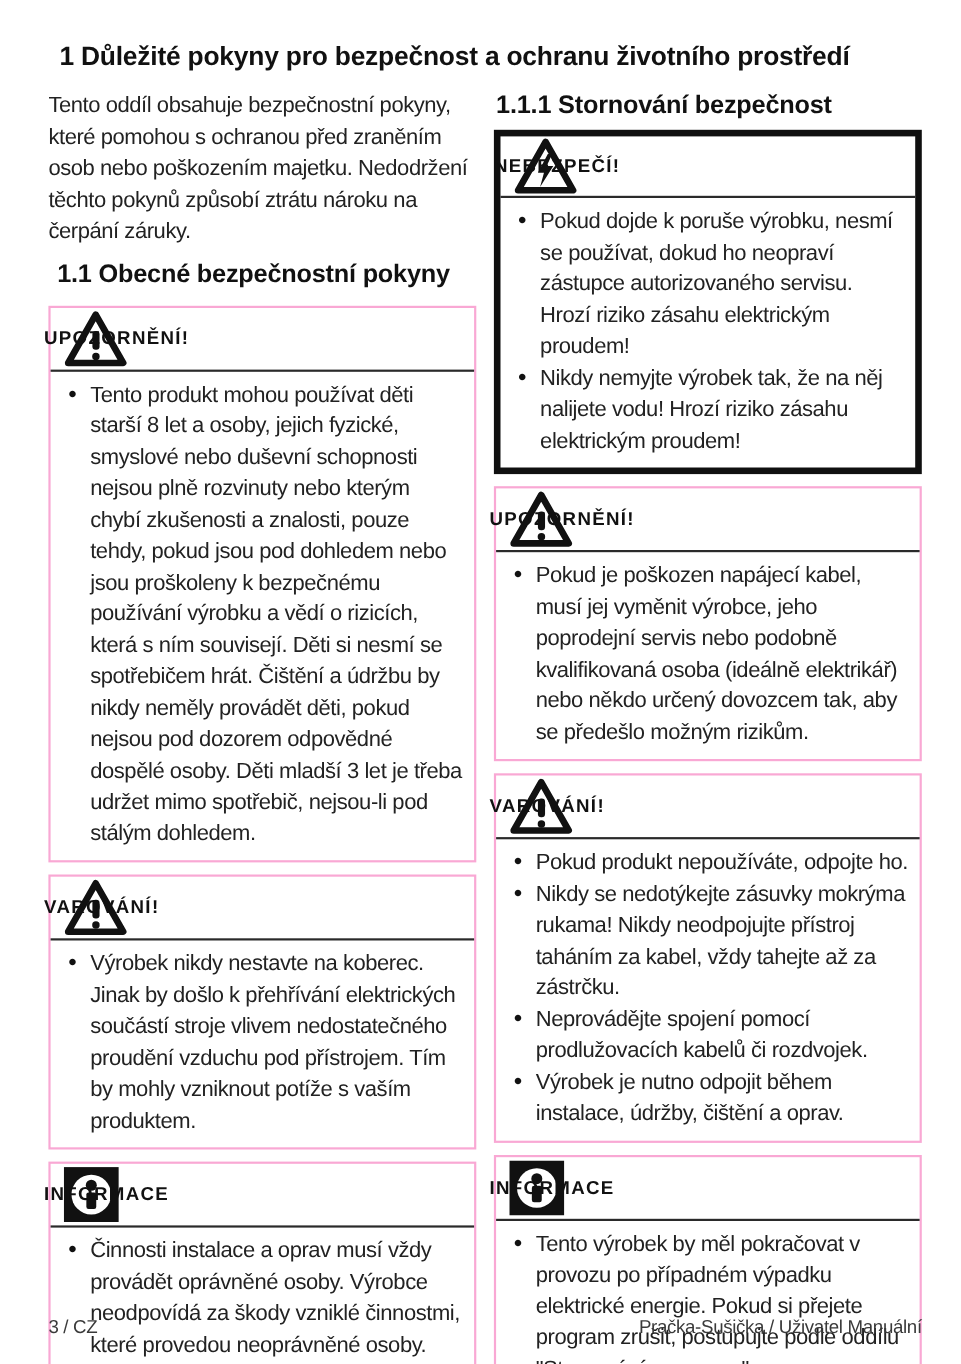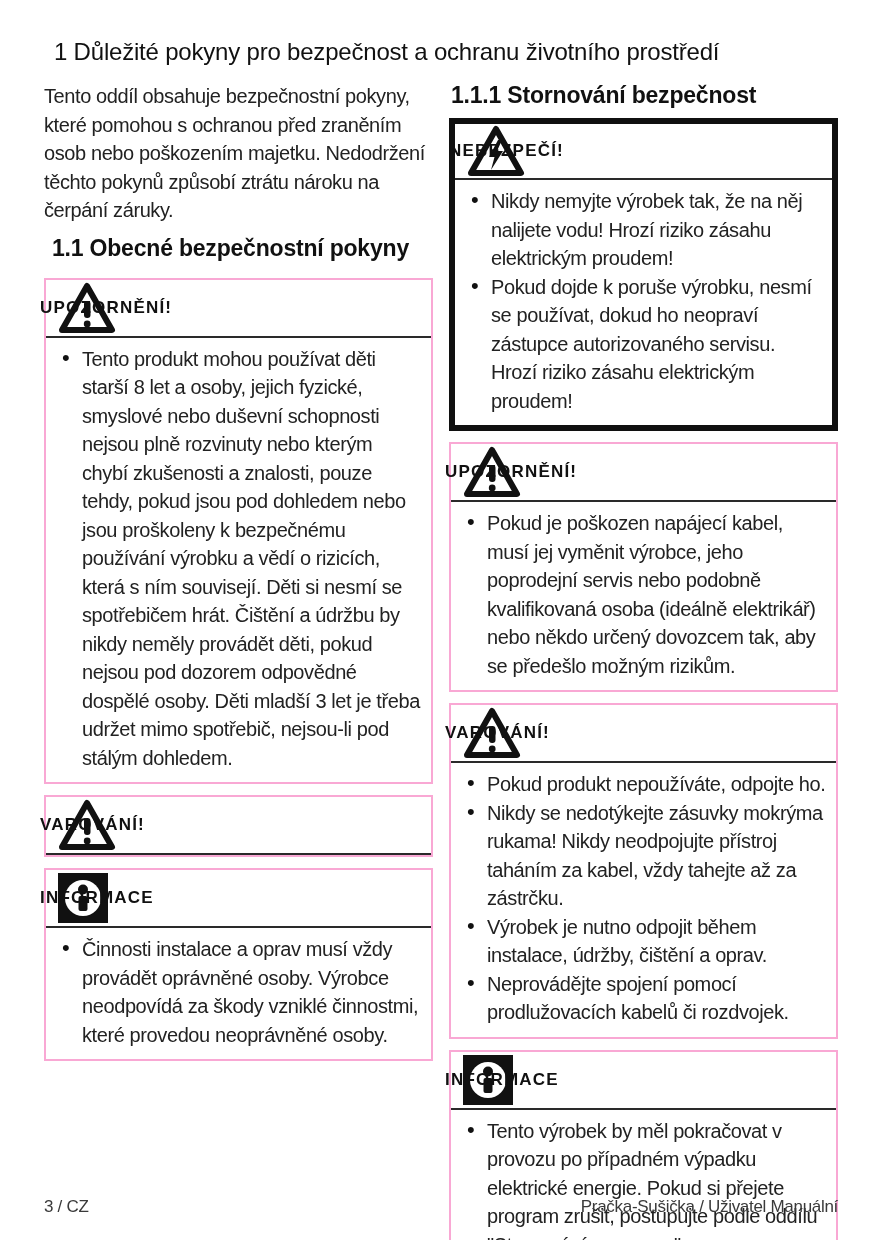--- a/index.html
+++ b/index.html
@@ -4,21 +4,21 @@
 <style>
   * { margin:0; padding:0; box-sizing:border-box; }
   html,body { background:#ffffff; }
   body {
     width:874px; height:1240px; position:relative; overflow:hidden;
     font-family:"Liberation Sans","DejaVu Sans",sans-serif;
     color:#1c1c1c;
   }
   .page { position:absolute; inset:0; padding:38px 44px 0 44px; }
   h1.doc-title {
-    font-size:24px; font-weight:normal; letter-spacing:-0.2px;
+    font-size:24px; font-weight:bold; letter-spacing:-0.2px;
     padding-left:10px; margin-bottom:16px; color:#111;
   }
   .columns { display:flex; gap:16px; }
   .col { width:389px; flex:0 0 389px; }
 
   .intro {
     font-size:20px; line-height:28.5px; letter-spacing:-0.4px;
     color:#222; margin-bottom:10px;
   }
   h2.sec {
@@ -111,20 +111,25 @@
 
       <div class="box">
         <div class="box-header">
           <span class="hdr-icon">
             <svg width="58" height="54" viewBox="0 0 58 54">
                 <use href="#tri-warn"></use>
               </svg>
           </span>
           <span class="box-label">VAROVÁNÍ!</span>
         </div>
+        <div class="box-body">
+          <ul class="items">
+            <li>Výrobek nikdy nestavte na koberec. Jinak by došlo k přehřívání elektrických součástí stroje vlivem nedostatečného proudění vzduchu pod přístrojem. Tím by mohly vzniknout potíže s vaším produktem.</li>
+          </ul>
+        </div>
       </div>
 
       <div class="box">
         <div class="box-header">
           <span class="hdr-icon">
             <svg width="50" height="50" viewBox="0 0 50 50">
                 <use href="#info-sq"></use>
               </svg>
           </span>
           <span class="box-label">INFORMACE</span>
@@ -144,22 +149,22 @@
         <div class="box-header">
           <span class="hdr-icon">
             <svg width="58" height="54" viewBox="0 0 58 54">
                 <use href="#tri-danger"></use>
               </svg>
           </span>
           <span class="box-label">NEBEZPEČÍ!</span>
         </div>
         <div class="box-body">
           <ul class="items">
+            <li>Pokud dojde k poruše výrobku, nesmí se používat, dokud ho neopraví zástupce autorizovaného servisu. Hrozí riziko zásahu elektrickým proudem!</li>
             <li>Nikdy nemyjte výrobek tak, že na něj nalijete vodu! Hrozí riziko zásahu elektrickým proudem!</li>
-            <li>Pokud dojde k poruše výrobku, nesmí se používat, dokud ho neopraví zástupce autorizovaného servisu. Hrozí riziko zásahu elektrickým proudem!</li>
           </ul>
         </div>
       </div>
 
       <div class="box">
         <div class="box-header">
           <span class="hdr-icon">
             <svg width="58" height="54" viewBox="0 0 58 54">
                 <use href="#tri-warn"></use>
               </svg>
@@ -179,22 +184,22 @@
             <svg width="58" height="54" viewBox="0 0 58 54">
                 <use href="#tri-warn"></use>
               </svg>
           </span>
           <span class="box-label">VAROVÁNÍ!</span>
         </div>
         <div class="box-body">
           <ul class="items">
             <li>Pokud produkt nepoužíváte, odpojte ho.</li>
             <li>Nikdy se nedotýkejte zásuvky mokrýma rukama! Nikdy neodpojujte přístroj taháním za kabel, vždy tahejte až za zástrčku.</li>
+            <li>Neprovádějte spojení pomocí prodlužovacích kabelů či rozdvojek.</li>
             <li>Výrobek je nutno odpojit během instalace, údržby, čištění a oprav.</li>
-            <li>Neprovádějte spojení pomocí prodlužovacích kabelů či rozdvojek.</li>
           </ul>
         </div>
       </div>
 
       <div class="box">
         <div class="box-header">
           <span class="hdr-icon">
             <svg width="50" height="50" viewBox="0 0 50 50">
                 <use href="#info-sq"></use>
               </svg>

